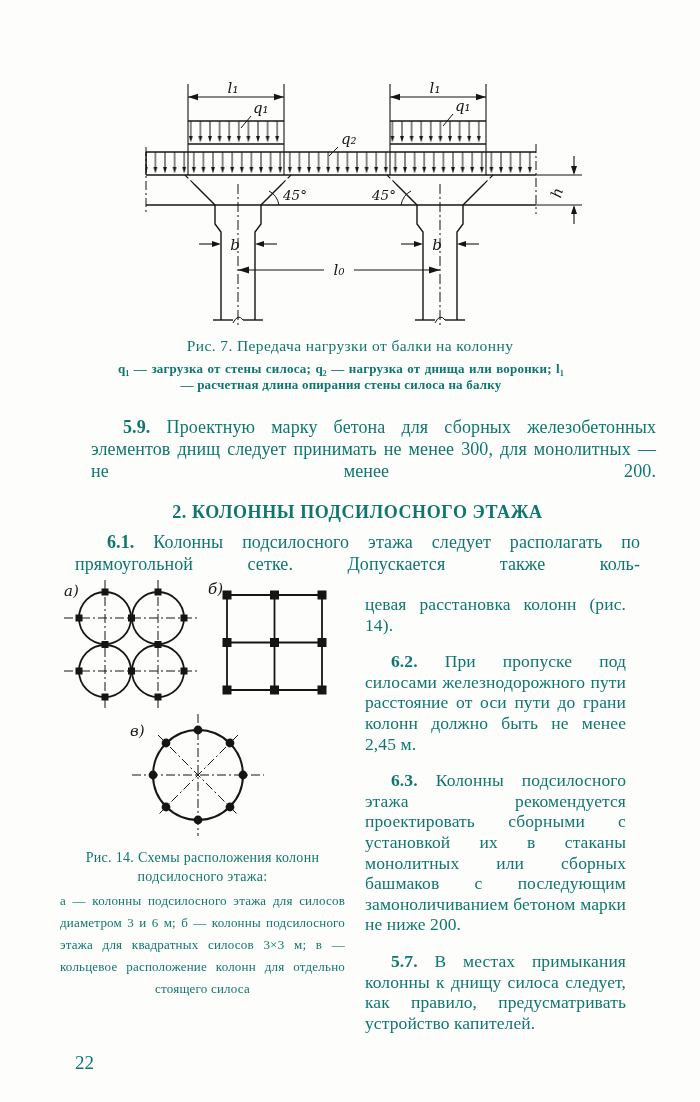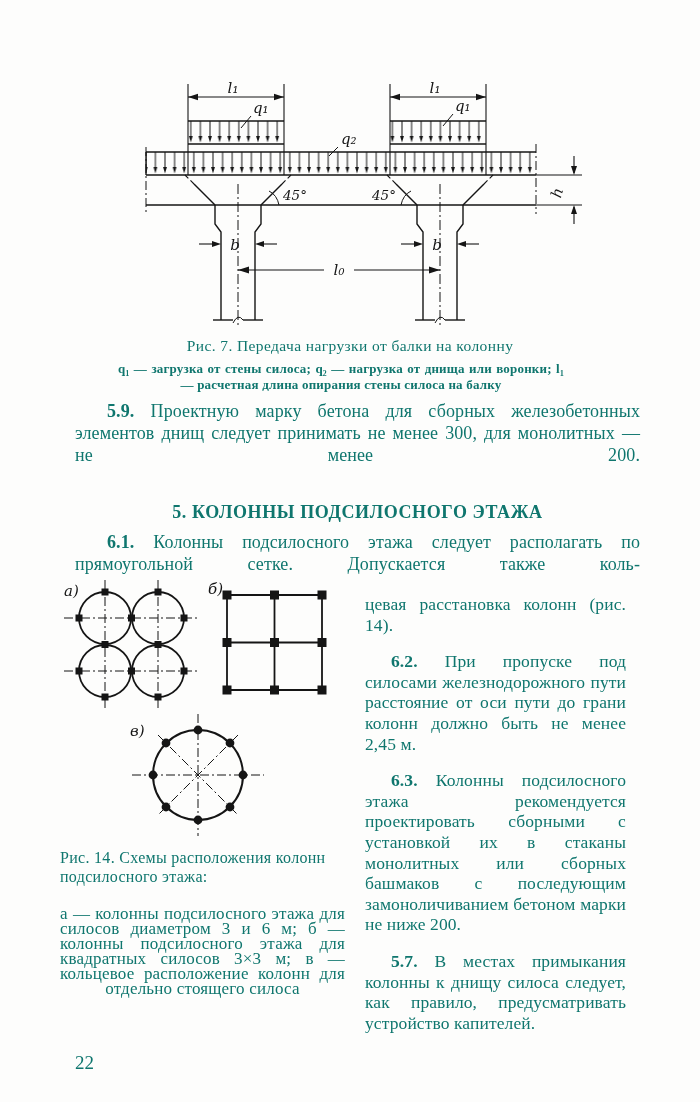--- a/index.html
+++ b/index.html
@@ -17,23 +17,23 @@
   .indent{text-indent:32px;}
   .force-just{text-align-last:justify;}
   .pnum{font-weight:bold;}
   .heading6{position:absolute;left:75px;top:502px;width:565px;margin:0;text-align:center;
         font-size:18px;font-weight:bold;letter-spacing:.6px;}
   .cols{position:absolute;left:60px;top:578px;width:582px;display:flex;}
   .col-left{width:289px;}
   .col-right{width:293px;font-size:17.5px;line-height:20.6px;text-align:justify;letter-spacing:.1px;}
   .col-right p{margin:16px;}
   .col-right .indent{text-indent:26px;}
-  .cap14-title{margin:4px 0 20px 0;text-align:left;font-size:16px;line-height:19px;
+  .cap14-title{margin:4px 0 4px 0;text-align:center;font-size:14px;line-height:19px;
         letter-spacing:.3px;width:285px;}
-  .cap14-legend{font-size:17px;line-height:15px;text-align:justify;text-align-last:center;
+  .cap14-legend{font-size:13px;line-height:22px;text-align:justify;text-align-last:center;
         width:285px;letter-spacing:.2px;}
   .pagenum{position:absolute;left:75px;top:1052px;font-size:19px;}
 </style>
 </head>
 <body>
 
 <div class="page">
 
   <svg class="fig13" width="470" height="260" viewBox="0 0 470 260">
     <defs>
@@ -139,23 +139,23 @@
     <text class="flabel" x="234" y="128" font-size="13.5">45°</text>
     <text class="flabel" x="97" y="178" font-size="15" text-anchor="middle">b</text>
     <text class="flabel" x="299" y="178" font-size="15" text-anchor="middle">b</text>
     <text class="flabel" x="201" y="203" font-size="15" text-anchor="middle">l₀</text>
     <text class="flabel" x="424" y="122" font-size="15" text-anchor="middle" transform="rotate(-75 424 122)">h</text>
   </svg>
 
   <div class="cap13-title">Рис. 7. Передача нагрузки от балки на колонну</div>
   <div class="cap13-legend">q₁ — загрузка от стены силоса; q₂ — нагрузка от днища или воронки; l₁ — расчетная длина опирания стены силоса на балку</div>
 
-  <p class="body-para indent force-just" style="top:400px;"><span class="pnum">5.9.</span>&nbsp;<span>Проектную марку бетона для сборных железобетонных элементов днищ следует принимать не менее 300, для монолитных — не менее 200.</span></p>
-
-  <h2 class="heading6">5. КОЛОННЫ ПОДСИЛОСНОГО ЭТАЖА</h2>
+  <p class="body-para indent force-just" style="top:416px;margin-left:16px;"><span class="pnum">5.9.</span>&nbsp;<span>Проектную марку бетона для сборных железобетонных элементов днищ следует принимать не менее 300, для монолитных — не менее 200.</span></p>
+
+  <h2 class="heading6">2. КОЛОННЫ ПОДСИЛОСНОГО ЭТАЖА</h2>
 
   <p class="body-para indent force-just" style="top:531px;"><span class="pnum">6.1.</span>&nbsp;<span>Колонны подсилосного этажа следует располагать по прямоугольной сетке. Допускается также коль-</span></p>
 
   <div class="cols">
     <div class="col-left">
       <svg width="288" height="262" viewBox="0 0 288 262">
 
         <g stroke="#151515" fill="none">
           <line x1="4" y1="40" x2="140" y2="40" stroke-dasharray="9 3 2 3" stroke-width="1"></line>
           <line x1="4" y1="93" x2="140" y2="93" stroke-dasharray="9 3 2 3" stroke-width="1"></line>

